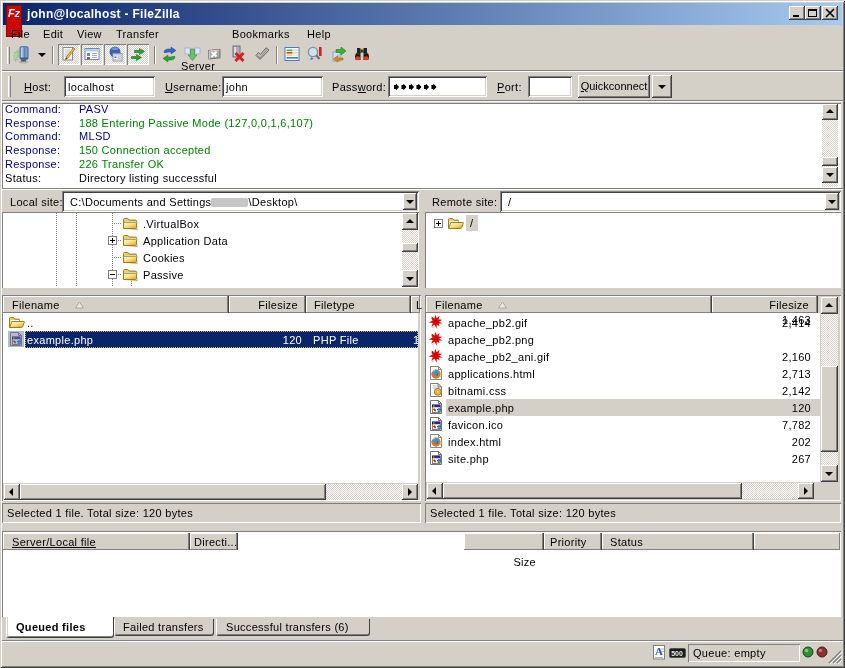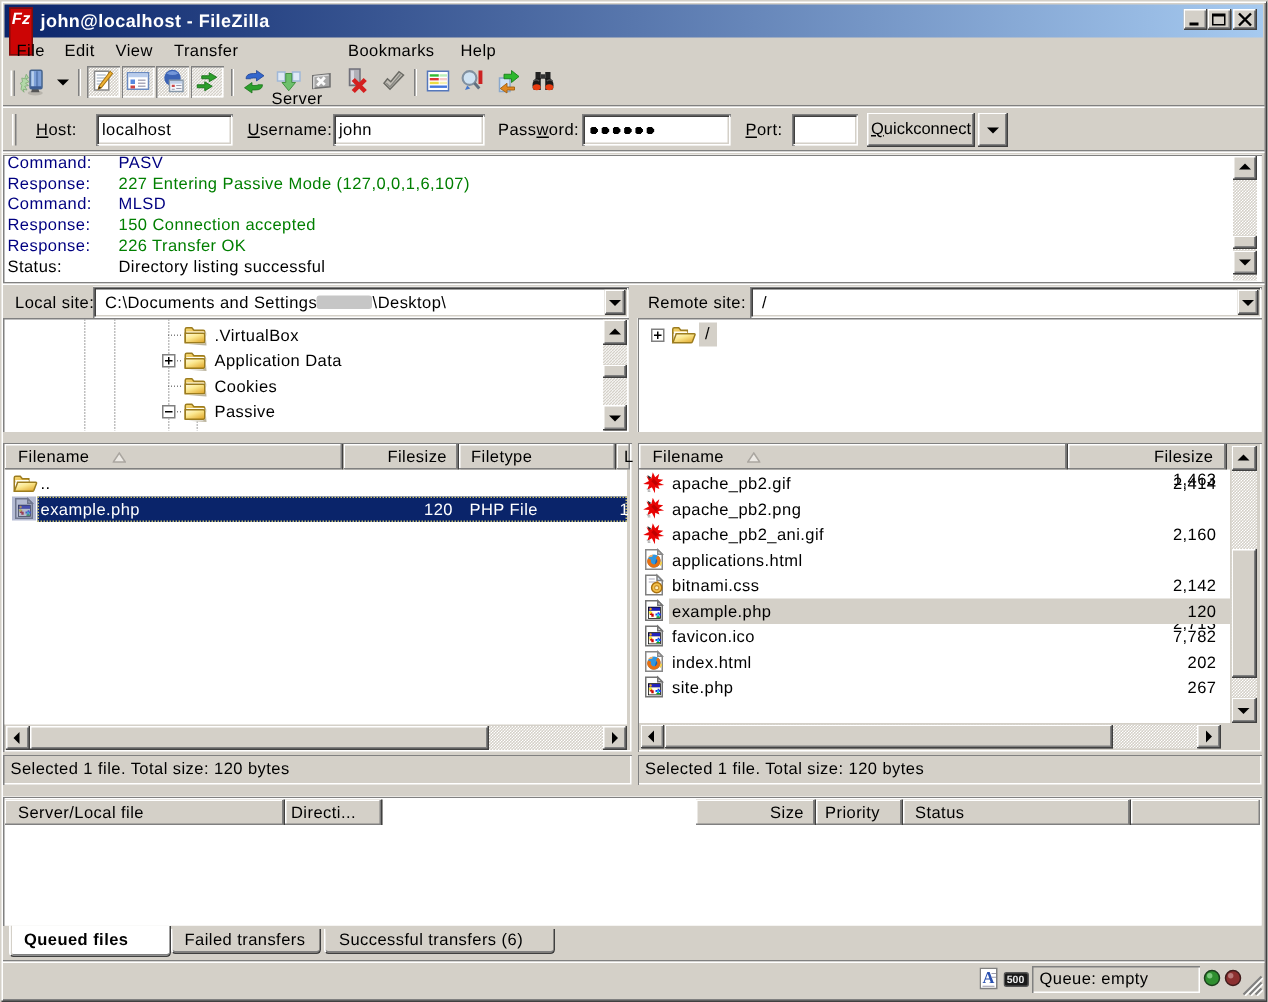--- a/index.html
+++ b/index.html
@@ -239,21 +239,21 @@
 <div class="t" style="left:497px;top:81px;"><span class="u">P</span>ort:</div>
 <div class="r sunk2" style="left:528px;top:76px;width:44px;height:21px;"></div>
 <div class="r rais1" style="left:578px;top:75px;width:72px;height:23px;text-align:center;line-height:22px;font-size:11px;"><span class="u">Q</span>uickconnect</div>
 <div class="r rais1" style="left:652px;top:75px;width:20px;height:23px;">
       <div class="r ad" style="left:6px;top:10px;"></div>
     </div>
 
 <div class="r etch" style="left:2px;top:100px;width:841px;"></div>
 <div class="r sunk1" style="left:2px;top:103px;width:839px;height:85px;background:#fff;"></div>
 <div class="t" style="left:5px;top:103px;line-height:13.7px;color:#000080;">Command:<br>Response:<br>Command:<br>Response:<br>Response:<br><span style="color:#000;">Status:</span></div>
-<div class="t" style="left:79px;top:103px;line-height:13.7px;color:#000080;">PASV<br><span style="color:#007f00;">227 Entering Passive Mode (127,0,0,1,6,107)</span><br>MLSD<br><span style="color:#007f00;">150 Connection accepted</span><br><span style="color:#007f00;">226 Transfer OK</span><br><span style="color:#000;">Directory listing successful</span></div>
+<div class="t" style="left:79px;top:103px;line-height:13.7px;color:#000080;">PASV<br><span style="color:#007f00;">188 Entering Passive Mode (127,0,0,1,6,107)</span><br>MLSD<br><span style="color:#007f00;">150 Connection accepted</span><br><span style="color:#007f00;">226 Transfer OK</span><br><span style="color:#000;">Directory listing successful</span></div>
 
 <div class="r dith" style="left:822px;top:104px;width:16px;height:83px;"></div>
 <div class="r rais1" style="left:822px;top:104px;width:16px;height:16px;">
       <div class="r au" style="left:4px;top:5px;"></div>
     </div>
 <div class="r rais1" style="left:822px;top:157px;width:16px;height:9px;"></div>
 <div class="r rais1" style="left:822px;top:167px;width:16px;height:16px;">
       <div class="r ad" style="left:4px;top:6px;"></div>
     </div>
 
@@ -392,21 +392,21 @@
 <div class="t num" style="top:314px;">1,463</div>
 <svg class="r" style="left:428px;top:348px;" width="16" height="16">
       <use href="#feather"></use>
     </svg>
 <div class="t" style="left:448px;top:351px;">apache_pb2_ani.gif</div>
 <div class="t num" style="top:351px;">2,160</div>
 <svg class="r" style="left:428px;top:365px;" width="16" height="16">
       <use href="#pagefox"></use>
     </svg>
 <div class="t" style="left:448px;top:368px;">applications.html</div>
-<div class="t num" style="top:368px;margin-top:42px;">2,713</div>
+<div class="t num" style="top:368px;">2,713</div>
 <svg class="r" style="left:428px;top:382px;" width="16" height="16">
       <use href="#pagecss"></use>
     </svg>
 <div class="t" style="left:448px;top:385px;">bitnami.css</div>
 <div class="t num" style="top:385px;">2,142</div>
 <div class="r" style="left:446px;top:399px;width:374px;height:17px;background:#d4d0c8;"></div>
 <svg class="r" style="left:428px;top:399px;" width="16" height="16">
       <use href="#pageblue"></use>
     </svg>
 <div class="t" style="left:448px;top:402px;">example.php</div>
@@ -443,27 +443,27 @@
 <div class="r rais1" style="left:443px;top:483px;width:299px;height:16px;"></div>
 <div class="r rais1" style="left:798px;top:483px;width:16px;height:16px;">
       <div class="r ar" style="left:6px;top:4px;"></div>
     </div>
 
 <div class="r sunk1" style="left:425px;top:503px;width:416px;height:20px;background:#d4d0c8;"></div>
 <div class="t" style="left:430px;top:507px;">Selected 1 file. Total size: 120 bytes</div>
 
 <div class="r sunk1" style="left:2px;top:531px;width:839px;height:86px;background:#fff;"></div>
 <div class="hdr" style="left:3px;top:533px;width:187px;height:17px;">
-      <span class="hdrt" style="left:9px;">Server/Local file</span>
-    </div>
-<div class="hdr" style="left:190px;top:533px;width:65px;height:17px;text-decoration:underline;">
+      <span class="hdrt" style="left:9px;text-decoration:underline;">Server/Local file</span>
+    </div>
+<div class="hdr" style="left:190px;top:533px;width:48px;height:17px;text-decoration:underline;">
       <span class="hdrt" style="left:4px;">Directi...</span>
     </div>
 <div class="hdr" style="left:464px;top:533px;width:80px;height:17px;">
-      <span class="hdrt" style="right:7px;">Size</span>
+      <span class="hdrt" style="right:7px;margin-top:20px;">Size</span>
     </div>
 <div class="hdr" style="left:544px;top:533px;width:58px;height:17px;">
       <span class="hdrt" style="left:6px;">Priority</span>
     </div>
 <div class="hdr" style="left:602px;top:533px;width:152px;height:17px;">
       <span class="hdrt" style="left:8px;">Status</span>
     </div>
 <div class="hdr" style="left:754px;top:533px;width:86px;height:17px;border-right:none;"></div>
 
 <div class="r" style="left:6px;top:617px;width:108px;height:21px;background:#fff;border-left:1px solid #fff;border-right:1px solid #404040;border-bottom:1px solid #404040;box-shadow:inset 1px 0 0 #d4d0c8, inset 0 -1px 0 #808080;border-radius:0 0 3px 3px;"></div>

